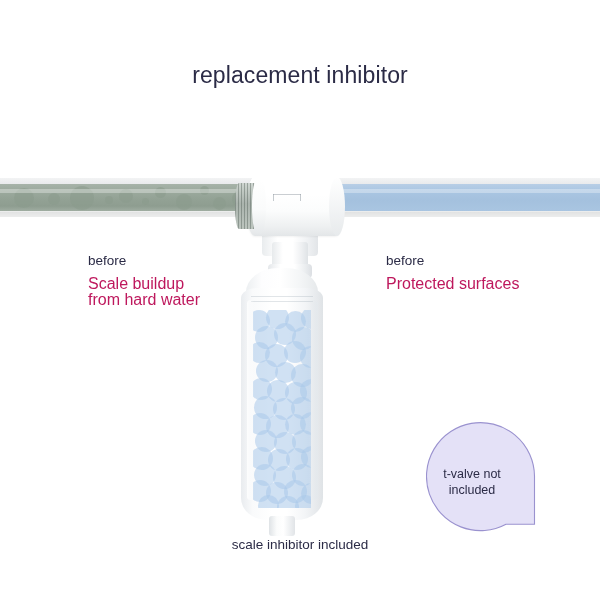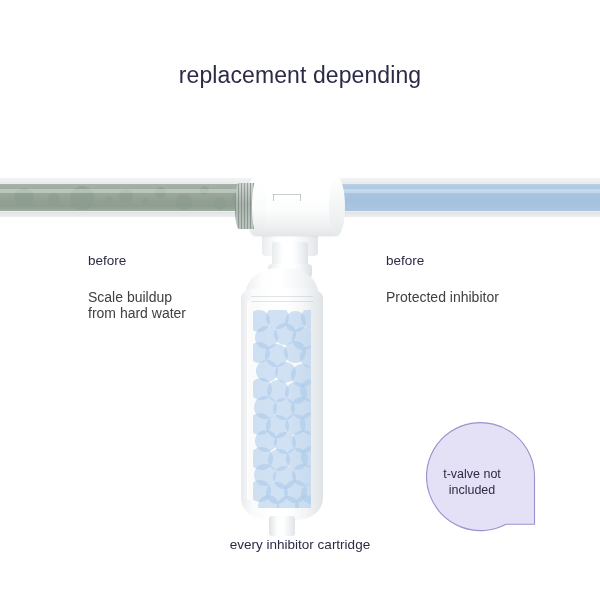--- a/index.html
+++ b/index.html
@@ -306,26 +306,26 @@
         #eef0f2 80%,
         #e1e4e7 100%);
   }
 
   
   .side-block { position: absolute; }
   .side-head {
     font-size: 13.5px;
     font-weight: 400;
     color: #2b2b46;
-    margin-bottom: 21px;
+    margin-bottom: 8px;
   }
   .side-text {
-    font-size: 14px;
+    font-size: 16px;
     line-height: 16px;
-    color: #404040;
+    color: #be185d;
     white-space: pre-line;
   }
   #before-block { left: 88px; top: 253px; width: 150px; }
   #after-block  { left: 386px; top: 253px; width: 170px; }
 
   
   .cart-caption {
     position: absolute;
     left: 0; top: 537px;
     width: 600px;
@@ -352,21 +352,21 @@
     line-height: 16px;
     color: #2b2b46;
     white-space: pre-line;
   }
 </style>
 </head>
 <body>
 
 <div id="stage">
 
-  <div class="title">replacement depending</div>
+  <div class="title">replacement inhibitor</div>
 
 
   <div class="pipe" id="pipe-left">
     <div class="casing"></div>
     <div class="core">
       <div class="core-green"></div>
       <div class="scale-dot" style="left:14px;  top:4px;  width:20px; height:20px;"></div>
       <div class="scale-dot" style="left:48px;  top:9px;  width:12px; height:12px;"></div>
       <div class="scale-dot" style="left:70px;  top:2px;  width:24px; height:24px;"></div>
       <div class="scale-dot" style="left:105px; top:12px; width:8px;  height:8px;"></div>
@@ -460,24 +460,24 @@
   </div>
 
   <div class="side-block" id="before-block">
     <div class="side-head">before</div>
     <div class="side-text">Scale buildup
 from hard water</div>
   </div>
 
   <div class="side-block" id="after-block">
     <div class="side-head">before</div>
-    <div class="side-text">Protected inhibitor</div>
-  </div>
-
-  <div class="cart-caption">every inhibitor cartridge</div>
+    <div class="side-text">Protected surfaces</div>
+  </div>
+
+  <div class="cart-caption">scale inhibitor included</div>
 
   <div id="badge">
     <svg width="115" height="115" viewBox="0 0 115 115">
       <path d="M 108.5 54 A 54 54 0 1 0 80 102.2 L 108.5 102.2 Z" fill="#e4e1f7" stroke="#9a92cf" stroke-width="1.1"></path>
     </svg>
     <div class="badge-text">t-valve not
 included</div>
   </div>
 
 </div>

